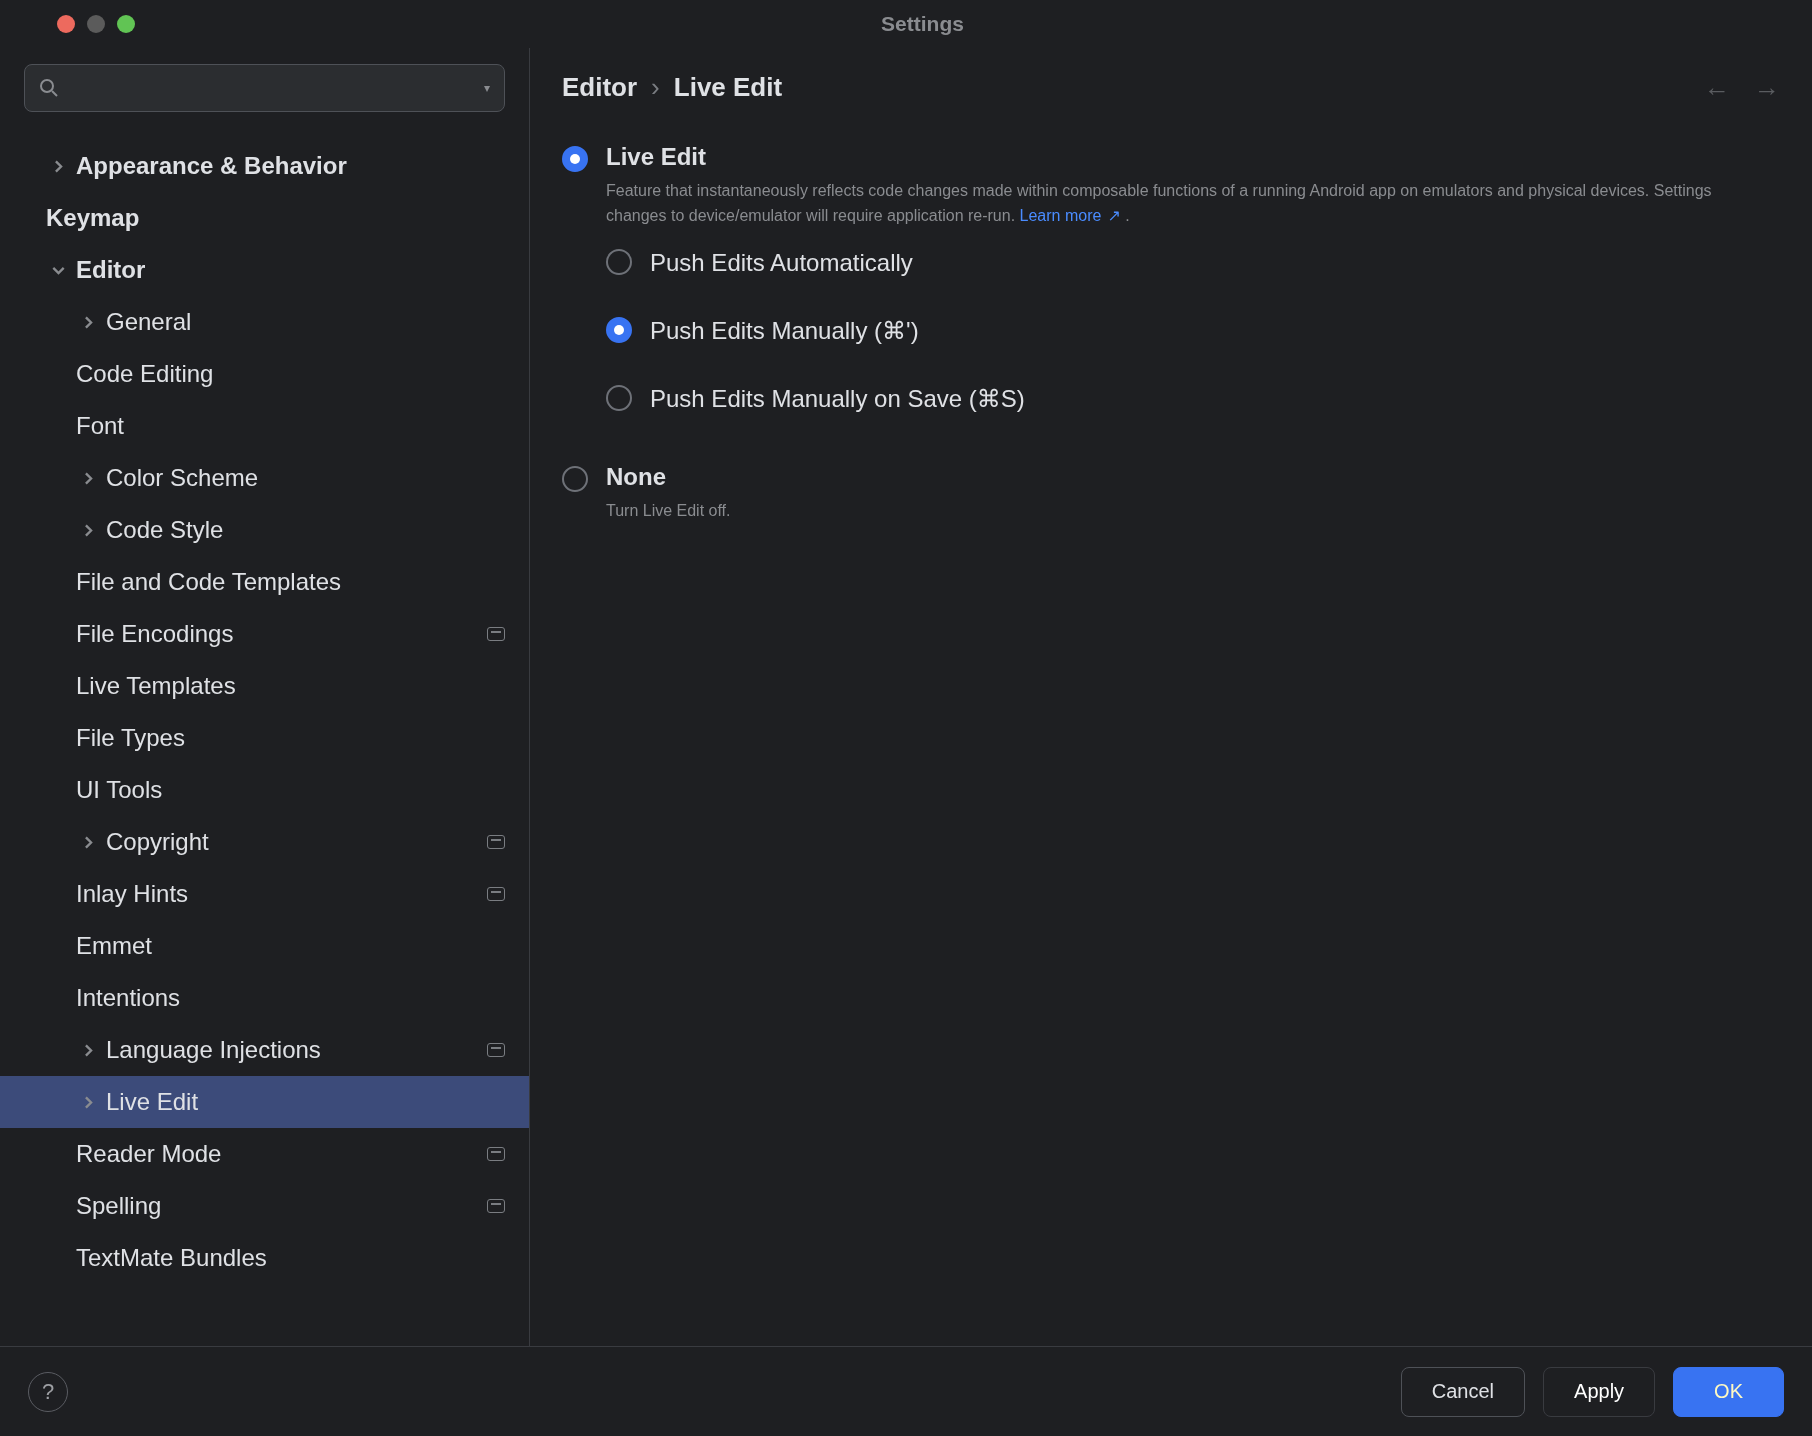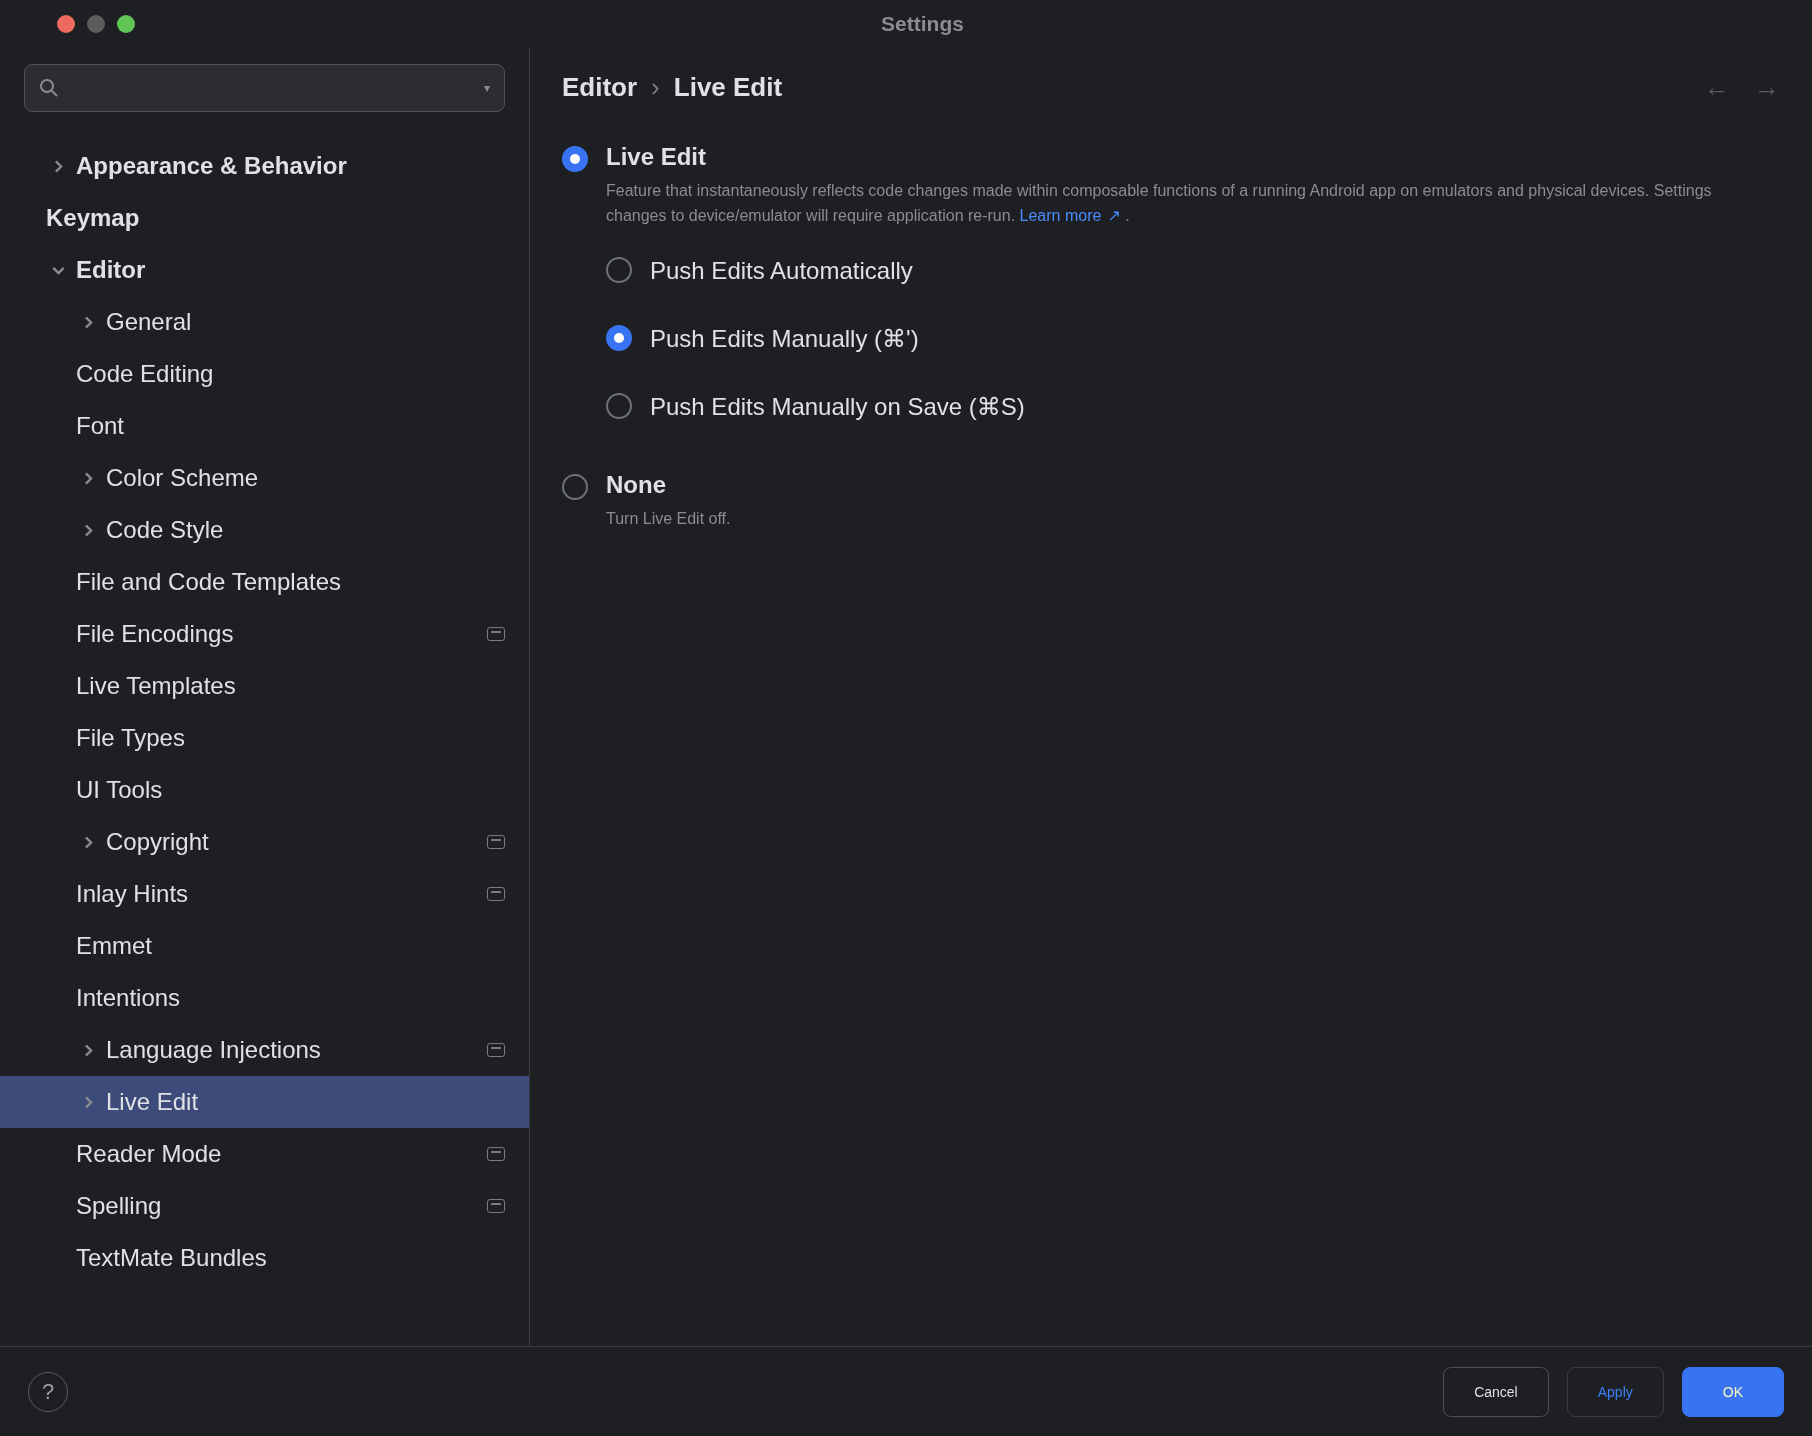--- a/index.html
+++ b/index.html
@@ -202,21 +202,21 @@
       color: #8a8c90;
       line-height: 1.55;
       margin-top: 8px;
       max-width: 1120px;
     }
     .opt-desc a {
       color: #4a8cff;
       text-decoration: none;
     }
     .sub-options {
-      margin-top: 28px;
+      margin-top: 20px;
       margin-bottom: 30px;
       display: flex;
       flex-direction: column;
       gap: 30px;
     }
     .footer {
       height: 90px;
       border-top: 1px solid #393b40;
       display: flex;
       align-items: center;
@@ -234,32 +234,32 @@
       color: #9d9fa3;
       font-size: 22px;
     }
     .btn-group {
       display: flex;
       gap: 18px;
     }
     .btn {
       height: 50px;
       padding: 0 30px;
-      font-size: 14px;
+      font-size: 20px;
       border-radius: 8px;
       border: 1px solid #4e5157;
       background: transparent;
       color: #dfe1e5;
       cursor: pointer;
       display: flex;
       align-items: center;
       justify-content: center;
     }
     .btn.disabled {
-      color: #3b82f6;
+      color: #ffffff;
       border-color: #393b40;
     }
     .btn.primary {
       background: #3873f2;
       border-color: #3873f2;
       color: #fef9c3;
       padding: 0 40px;
     }
     .external-link {
       display: inline-flex;

